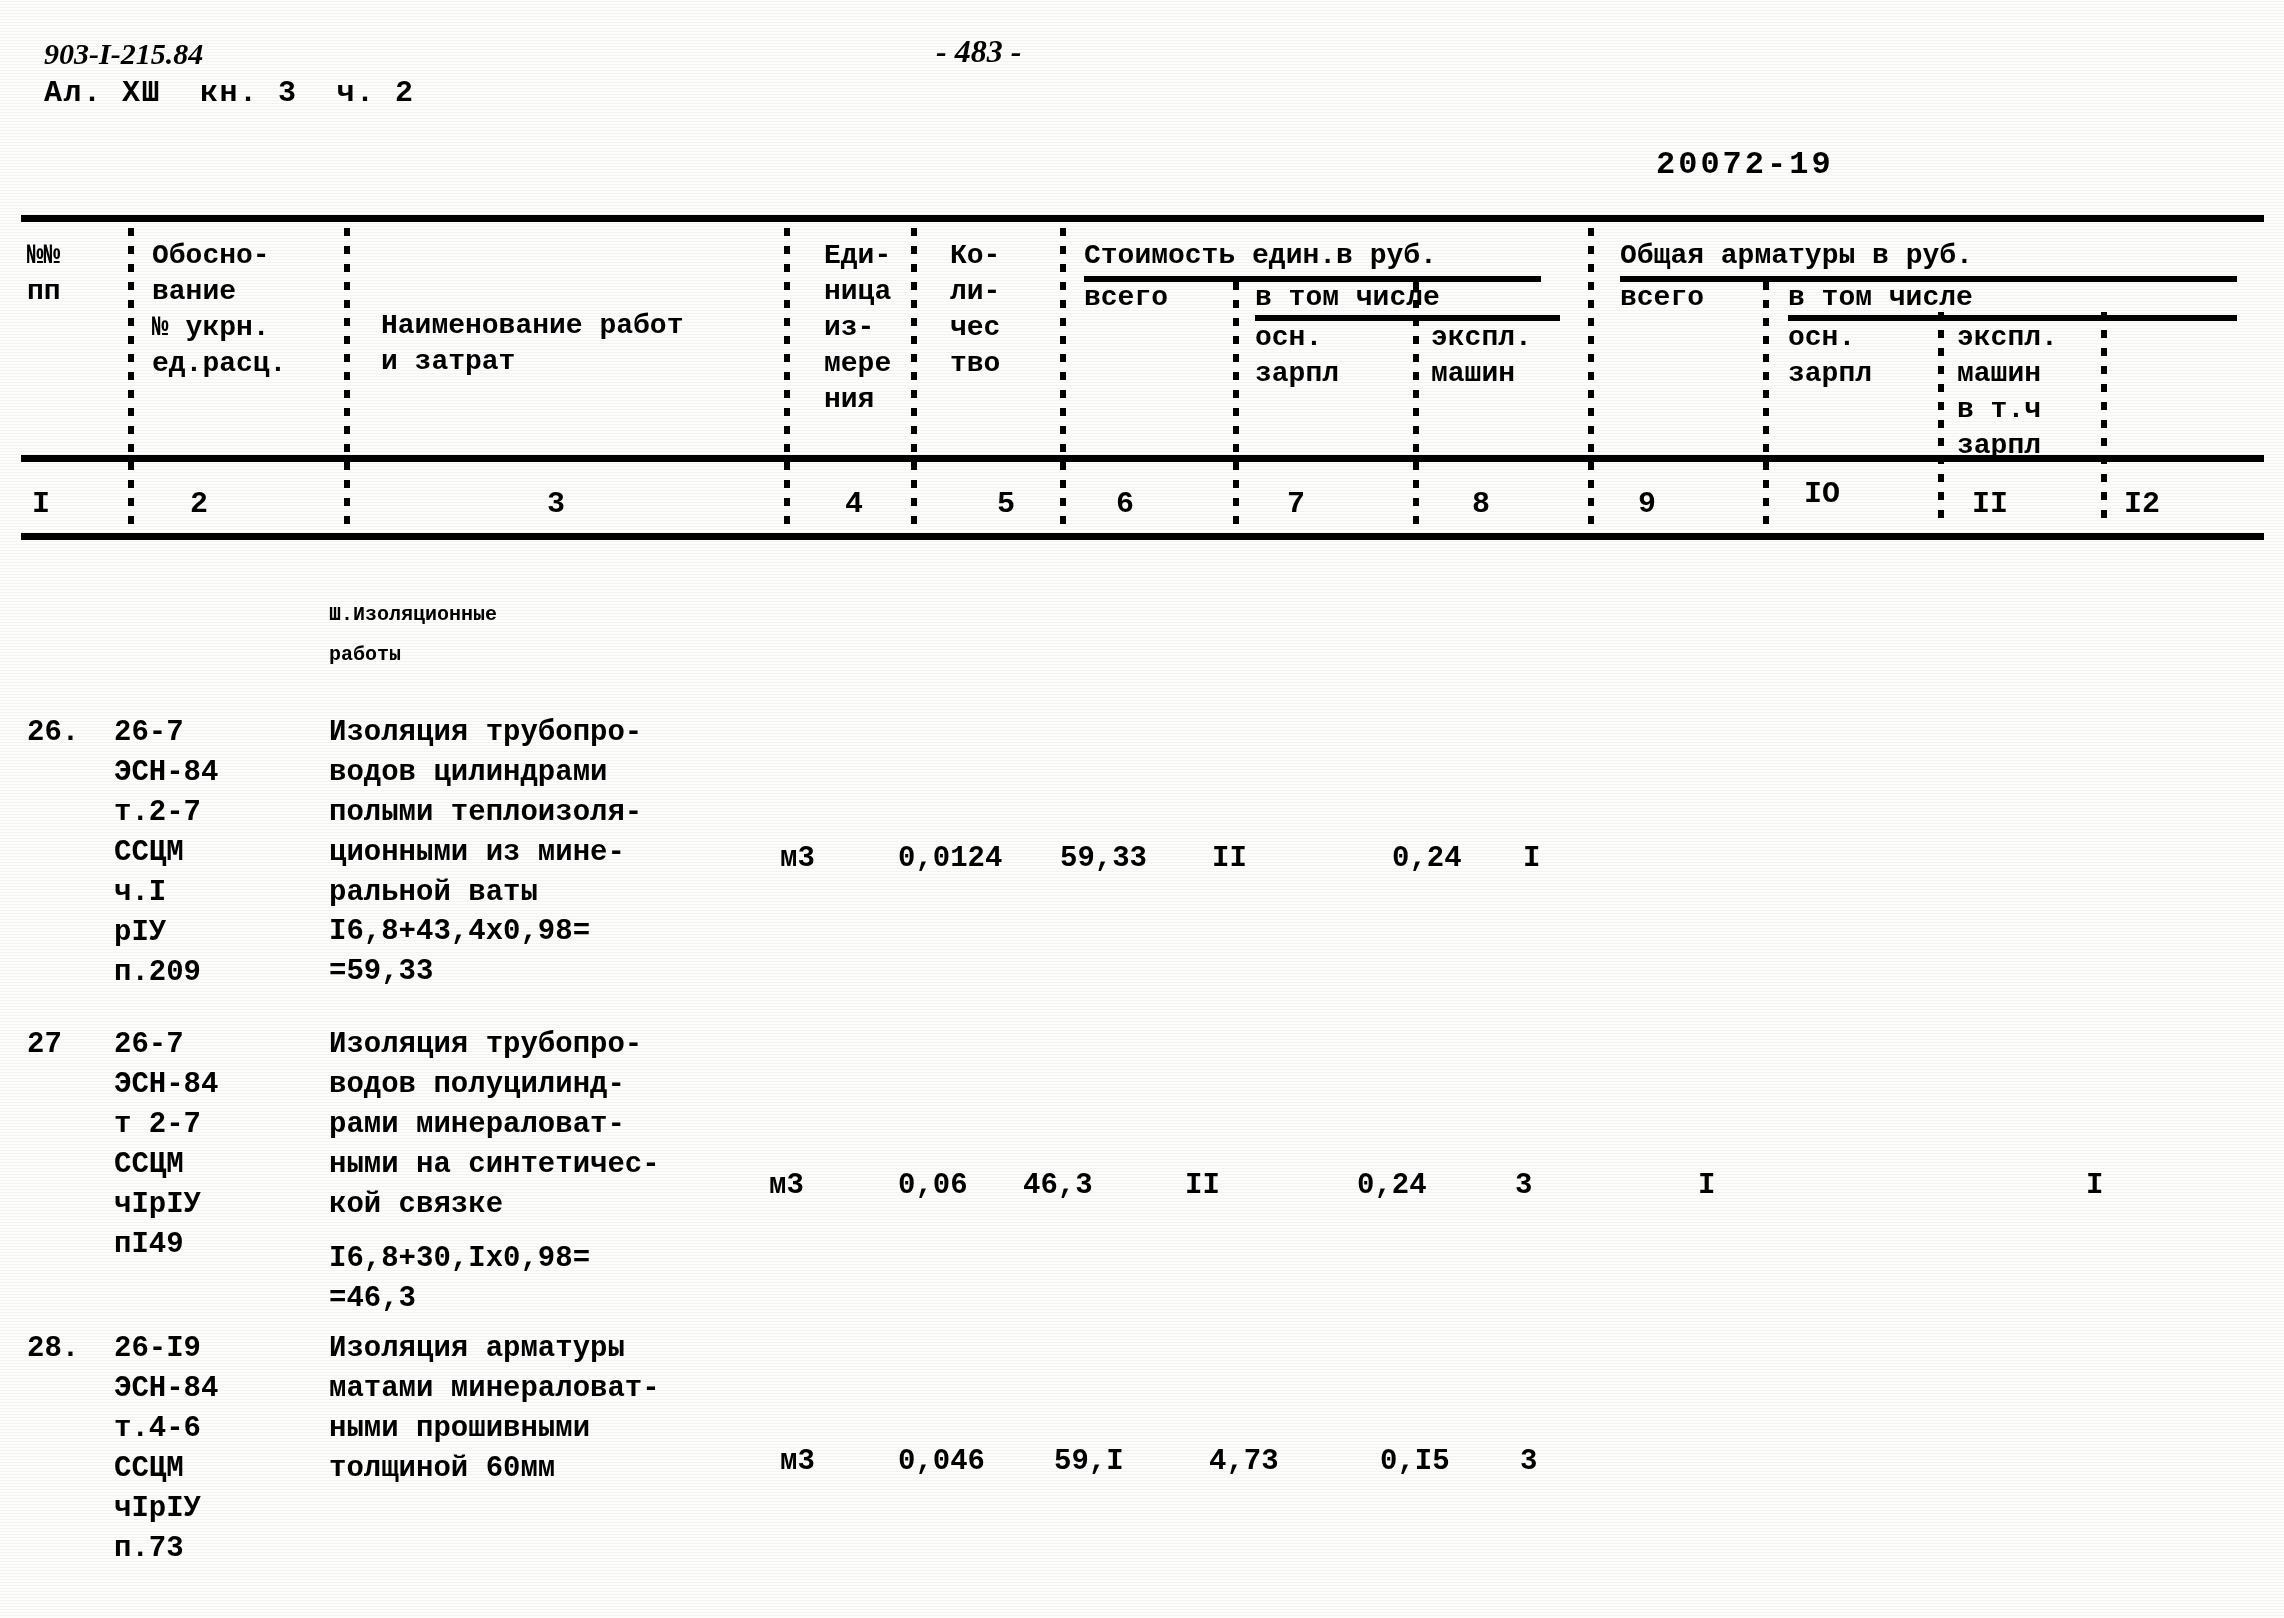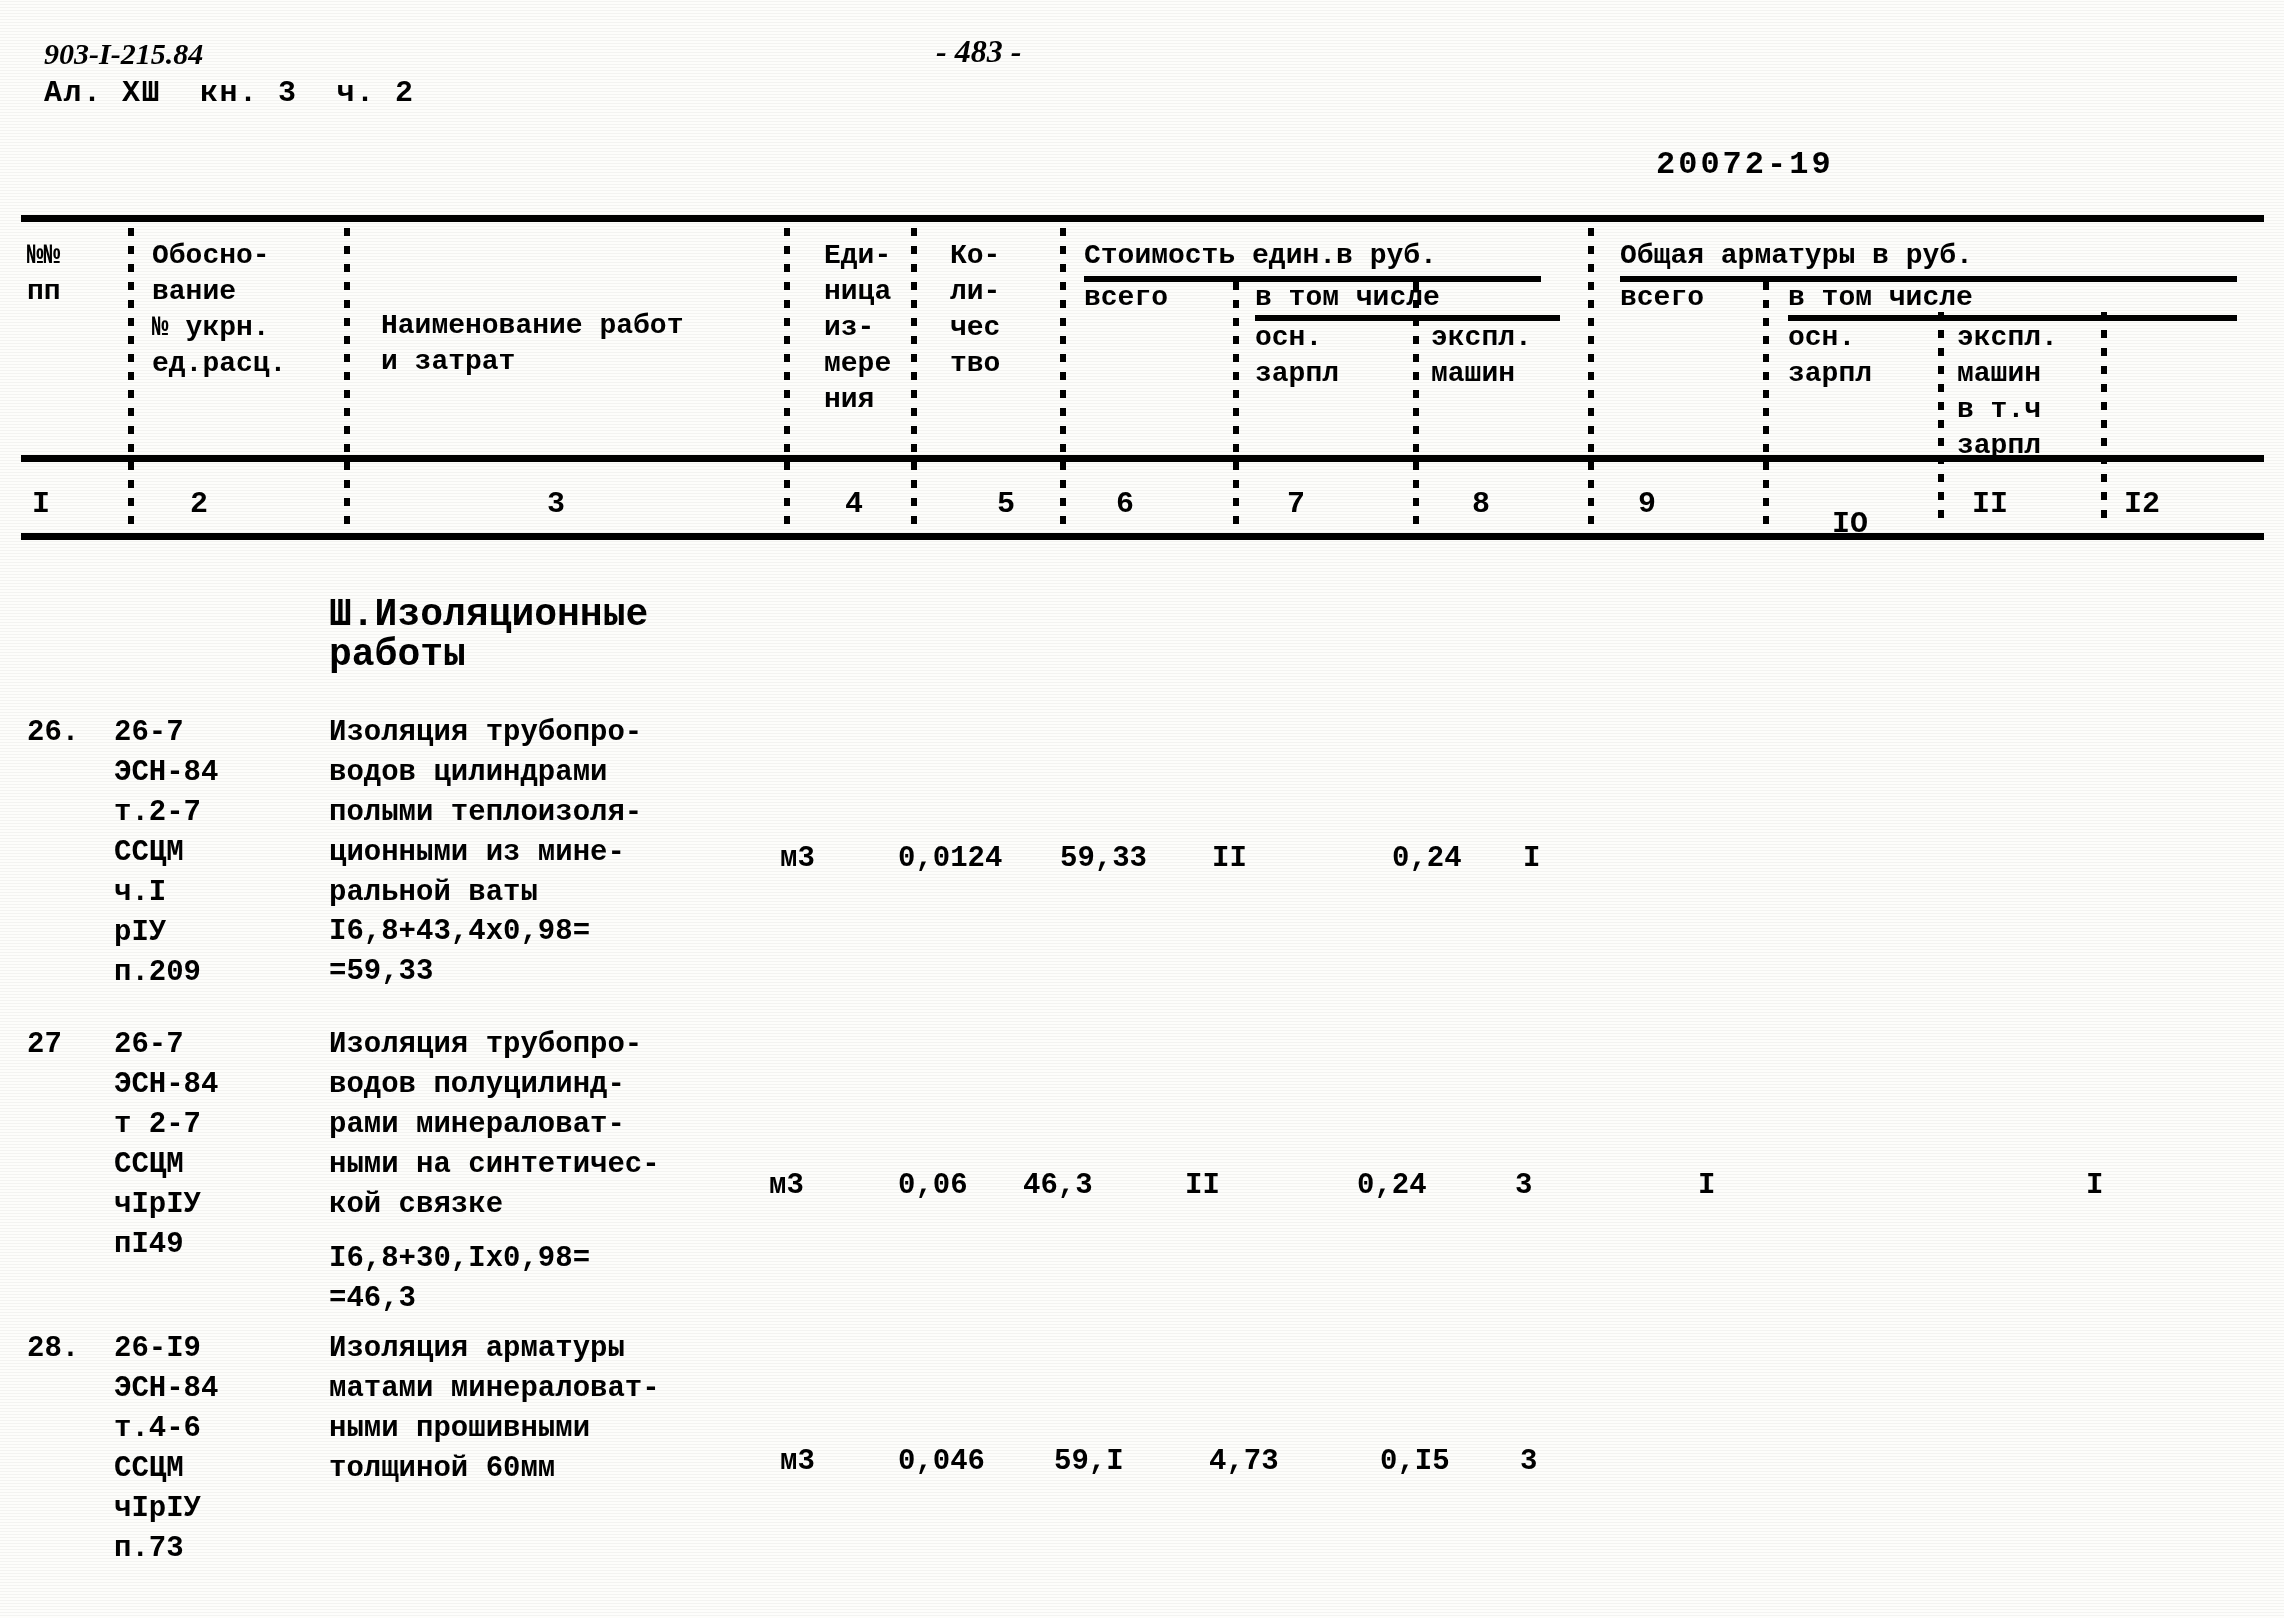--- a/index.html
+++ b/index.html
@@ -34,21 +34,21 @@
   .vsep{position:absolute;width:6px;
         background:repeating-linear-gradient(180deg,#000 0 8.4px,transparent 8.4px 18px);}
 
   
   .hcell{position:absolute;font-size:28px;line-height:36px;font-weight:700;white-space:pre;}
   .colnum{position:absolute;font-size:30px;font-weight:700;}
 
   
   .cell{position:absolute;font-size:29px;line-height:40px;white-space:pre;font-weight:700;}
   .num{position:absolute;font-size:29px;font-weight:700;white-space:pre;}
-  .secttl{position:absolute;font-size:38px;line-height:40px;font-weight:700;white-space:pre;}
+  .secttl{position:absolute;font-size:20px;line-height:40px;font-weight:700;white-space:pre;}
   .uline{position:absolute;height:6px;background:#000;}
 
   
   .grain{position:absolute;inset:0;pointer-events:none;opacity:.045;
     background:
       repeating-linear-gradient(0deg,rgba(0,0,0,.9) 0 0.8px,transparent 0.8px 3px);}
 </style>
 </head>
 <body>
 
@@ -121,21 +121,21 @@
 
   <div class="colnum" style="left:32px;top:487px;">I</div>
   <div class="colnum" style="left:190px;top:487px;">2</div>
   <div class="colnum" style="left:547px;top:487px;">3</div>
   <div class="colnum" style="left:845px;top:487px;">4</div>
   <div class="colnum" style="left:997px;top:487px;">5</div>
   <div class="colnum" style="left:1116px;top:487px;">6</div>
   <div class="colnum" style="left:1287px;top:487px;">7</div>
   <div class="colnum" style="left:1472px;top:487px;">8</div>
   <div class="colnum" style="left:1638px;top:487px;">9</div>
-  <div class="colnum" style="left:1804px;top:507px;margin-left:28px;">IO</div>
+  <div class="colnum" style="left:1804px;top:477px;">IO</div>
   <div class="colnum" style="left:1972px;top:487px;">II</div>
   <div class="colnum" style="left:2124px;top:487px;">I2</div>
 
   <div class="secttl" style="left:329px;top:595px;">Ш.Изоляционные
 работы</div>
 
   <div class="cell" style="left:27px;top:713px;">26.</div>
   <div class="cell" style="left:114px;top:713px;">26-7
 ЭСН-84
 т.2-7

